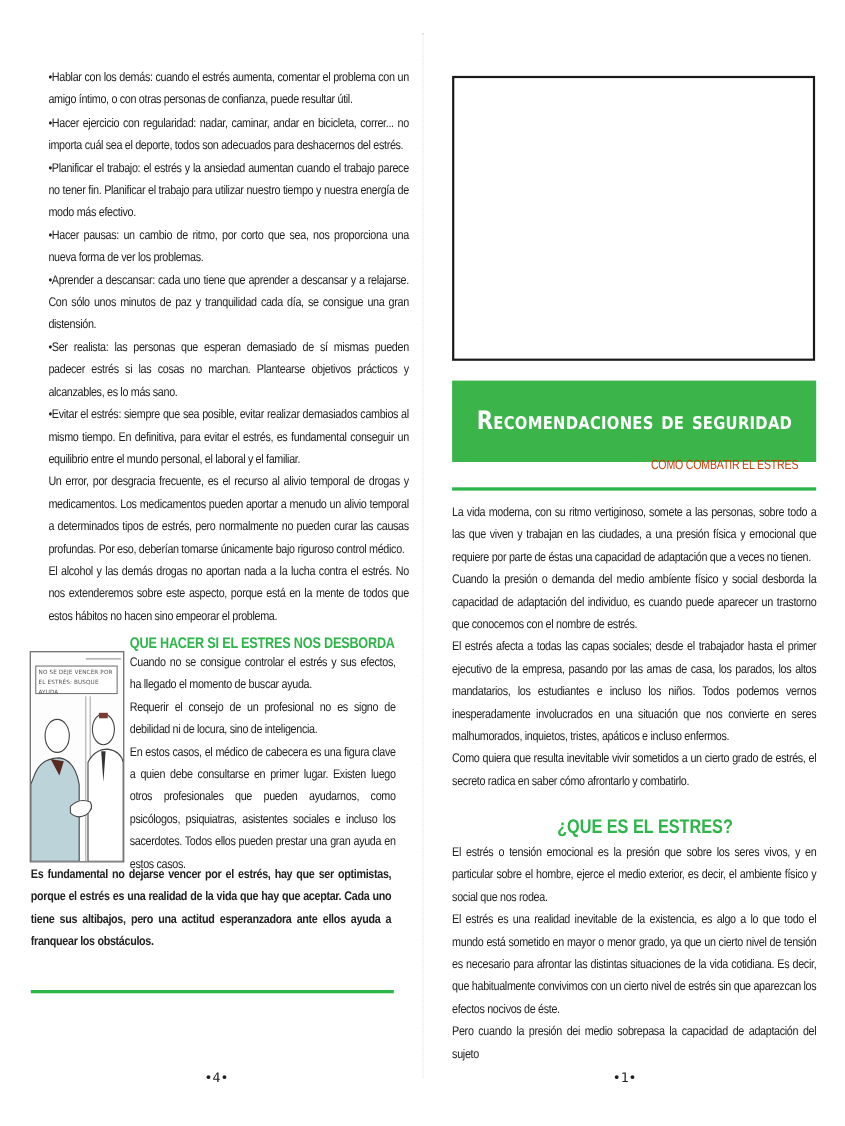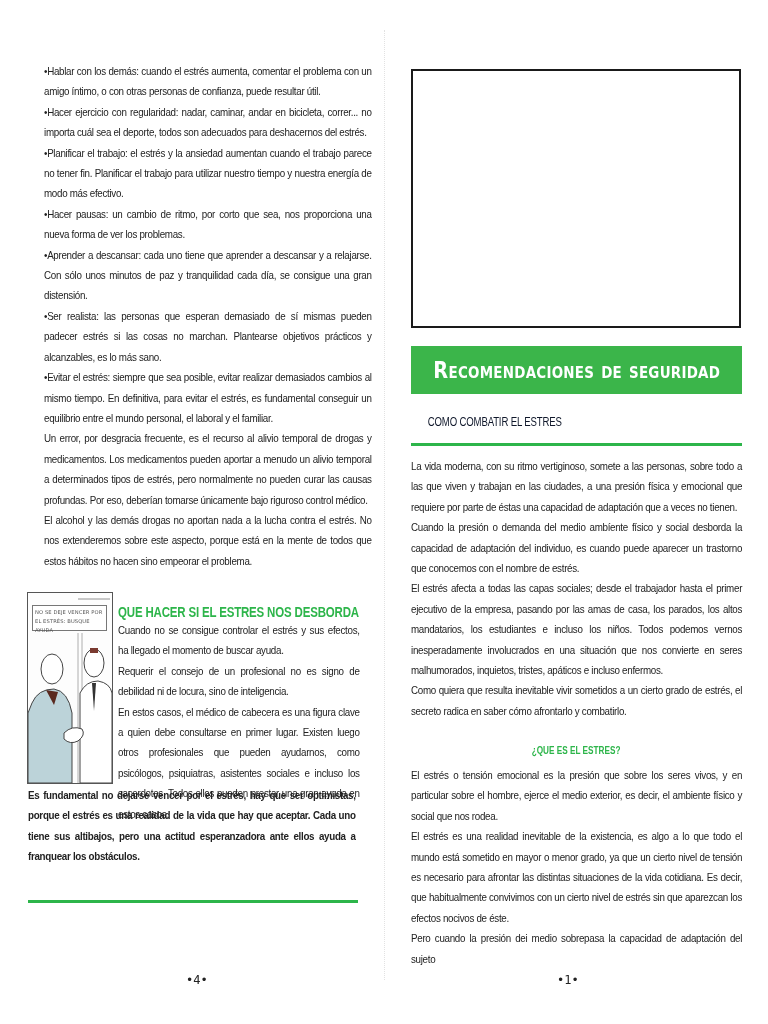--- a/index.html
+++ b/index.html
@@ -13,21 +13,21 @@
       font-family: "Liberation Sans", sans-serif;
       font-size: 11.4px; line-height: 20.4px; letter-spacing: -0.35px;
       transform: scaleX(0.86); transform-origin: left top;
       text-align: justify;
       margin: 0;
     }
     .body-text p { margin: 0; }
 
     
     .lp-top { position: absolute; left: 44px; top: 61px; width: 381px; }
-    .lp-section { position: absolute; left: 118px; top: 574px; width: 281px; margin-top: 28px; }
+    .lp-section { position: absolute; left: 118px; top: 574px; width: 281px; }
     .lp-section .heading {
       color: #2db54a; font-weight: bold; font-size: 14px; line-height: 20px;
       transform: scaleX(0.82); transform-origin: left top; white-space: nowrap; margin-bottom: -2px;
       letter-spacing: -0.2px;
     }
     .lp-section .body-text { width: 281px; }
     .lp-bottom { position: absolute; left: 28px; top: 785px; width: 381px; font-weight: bold; }
 
     .cartoon {
       position: absolute; left: 27px; top: 592px; width: 84px; height: 190px;
@@ -48,39 +48,39 @@
       position: absolute; font-family: "DejaVu Sans Mono", monospace; font-size: 12px; color: #222;
     }
     .lp-num { left: 186px; top: 973px; }
 
     
     .photo-frame {
       position: absolute; left: 411px; top: 69px; width: 330px; height: 259px;
       border: 2px solid #1a1a1a; box-sizing: border-box; background: #fff;
     }
     .banner {
-      position: absolute; left: 411px; top: 346px; width: 331px; height: 48px;
+      position: absolute; left: 411px; top: 346px; width: 331px; height: 74px;
       background: #3bb54a; color: #ffffff;
       display: flex; align-items: center; justify-content: center;
     }
     .banner span {
       font-family: "DejaVu Sans", sans-serif; font-weight: bold; font-size: 23px;
       font-variant: small-caps; letter-spacing: 0.3px; transform: scaleX(0.84); white-space: nowrap;
     }
     .subtitle {
-      position: absolute; left: 411px; top: 414px; width: 331px; text-align: left;
-      font-size: 12px; font-weight: normal; color: #0f172a; line-height: 16px;
+      position: absolute; left: 411px; top: 414px; width: 331px; text-align: right;
+      font-size: 12px; font-weight: normal; color: #c2410c; line-height: 16px;
     }
     .subtitle span { display: inline-block; transform: scaleX(0.8); letter-spacing: -0.2px; }
     .rp-rule { left: 411px; top: 443px; width: 331px; }
 
     .rp-top { position: absolute; left: 411px; top: 456px; width: 385px; }
     .rp-heading {
-      position: absolute; left: 411px; top: 742px; width: 331px; text-align: center;
-      color: #2db54a; font-weight: bold; font-size: 10px; line-height: 18px;
+      position: absolute; left: 421px; top: 742px; width: 331px; text-align: center;
+      color: #2db54a; font-weight: bold; font-size: 18px; line-height: 18px;
     }
     .rp-heading span { display: inline-block; transform: scaleX(0.82); }
     .rp-bottom { position: absolute; left: 411px; top: 765px; width: 385px; }
 
     .num-right { left: 557px; top: 973px; }
   </style>
 </head>
 <body>
 
 <div class="fold"></div>

